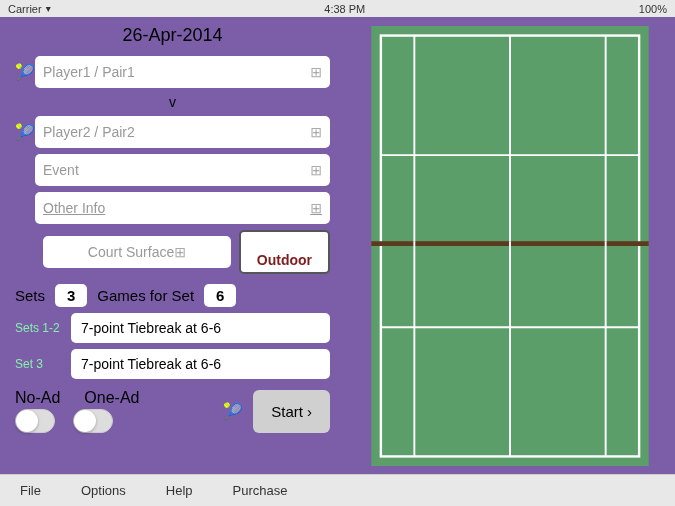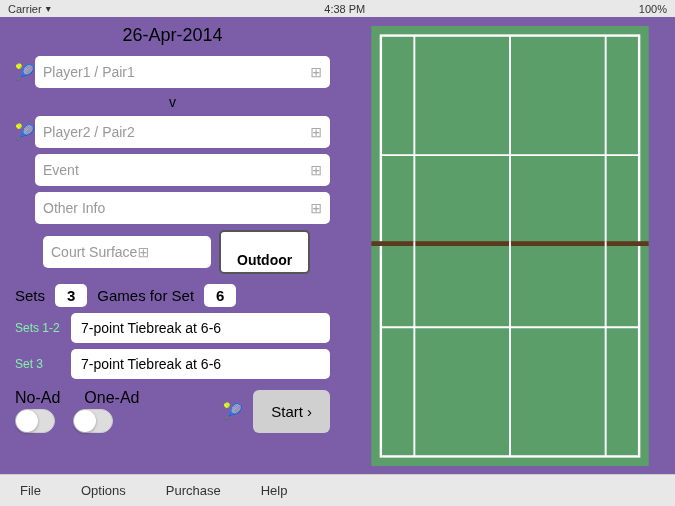--- a/index.html
+++ b/index.html
@@ -111,32 +111,32 @@
     }
     .court-surface-field {
       background: white;
       border: none;
       border-radius: 5px;
       padding: 6px 8px;
       font-size: 14px;
       color: #999;
       display: flex;
       align-items: center;
-      justify-content: flex-start;
+      justify-content: center;
       height: 32px;
-      width: 168px;
+      width: 188px;
     }
     .outdoor-btn {
       background: white;
       border: 2px solid #555;
       border-radius: 5px;
       padding: 20px 16px;
       font-size: 14px;
       font-weight: 600;
-      color: #000000;
+      color: #7f1d1d;
       cursor: pointer;
       height: 32px;
     }
 
     .sets-row {
       display: flex;
       align-items: center;
       gap: 10px;
       margin-top: 4px;
     }
@@ -298,21 +298,21 @@
     </div>
 
     <div class="event-row">
       <div class="input-field" style="width:100%; margin-left:20px;">
         <span class="field-text">Event</span>
         <span class="field-icon">⊞</span>
       </div>
     </div>
 
     <div class="other-info-row">
-      <div class="input-field" style="width:100%; margin-left:20px;">
+      <div class="input-field" style="width:100%; margin-left:20px;text-decoration:underline;">
         <span class="field-text">Other Info</span>
         <span class="field-icon">⊞</span>
       </div>
     </div>
 
     <div class="court-surface-row">
       <div style="width:20px;"></div>
       <div class="court-surface-field">
         <span class="field-text">Court Surface</span>
         <span class="field-icon">⊞</span>
@@ -397,15 +397,15 @@
         <line x1="145" y1="438" x2="145" y2="450" stroke="white" stroke-width="2"></line>
       </svg>
     </div>
   </div>
 
 </div>
 
 <div class="menu-bar">
   <div class="menu-item">File</div>
   <div class="menu-item">Options</div>
+  <div class="menu-item">Help</div>
   <div class="menu-item">Purchase</div>
-  <div class="menu-item">Help</div>
 </div>
 
 </body></html>

